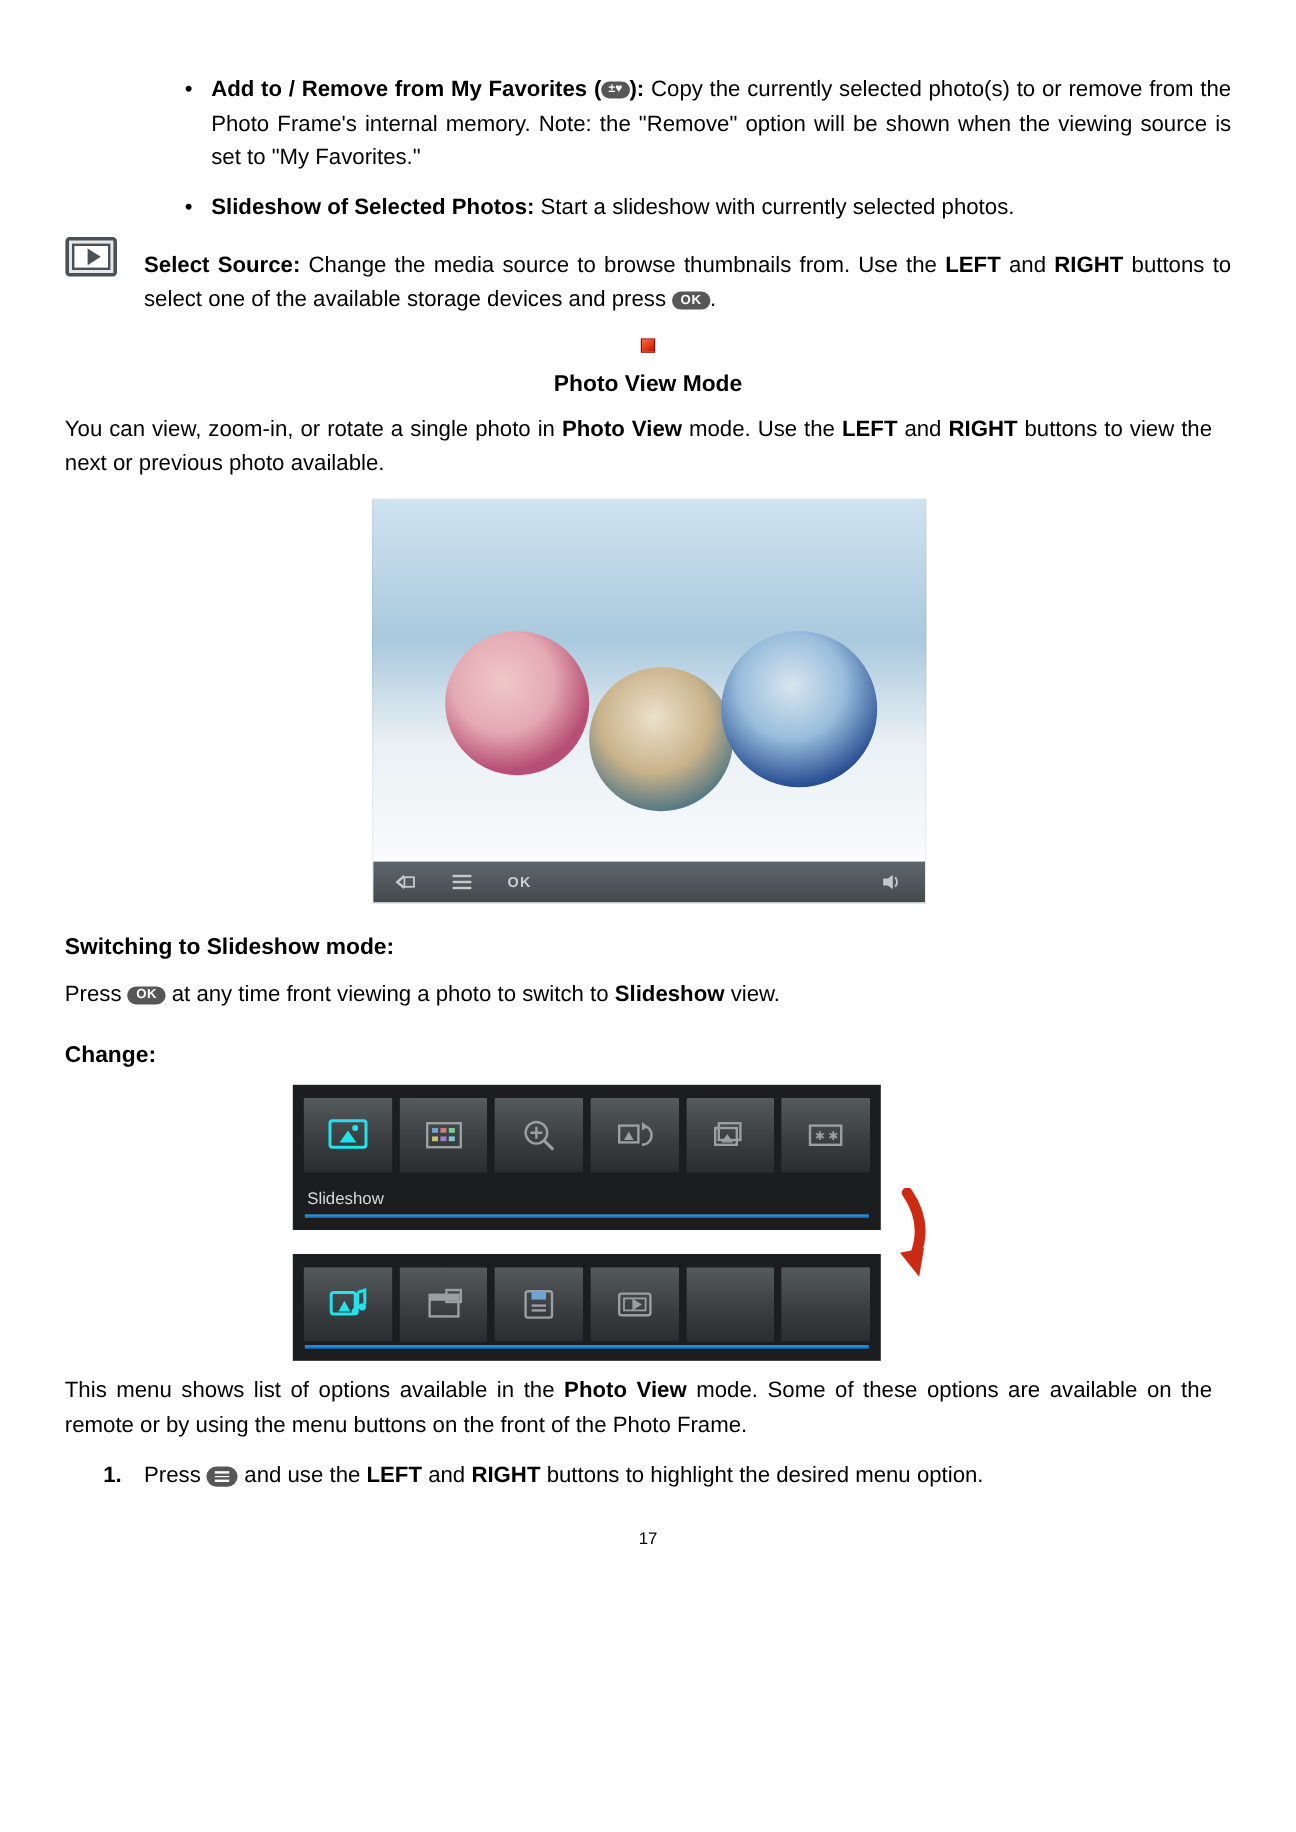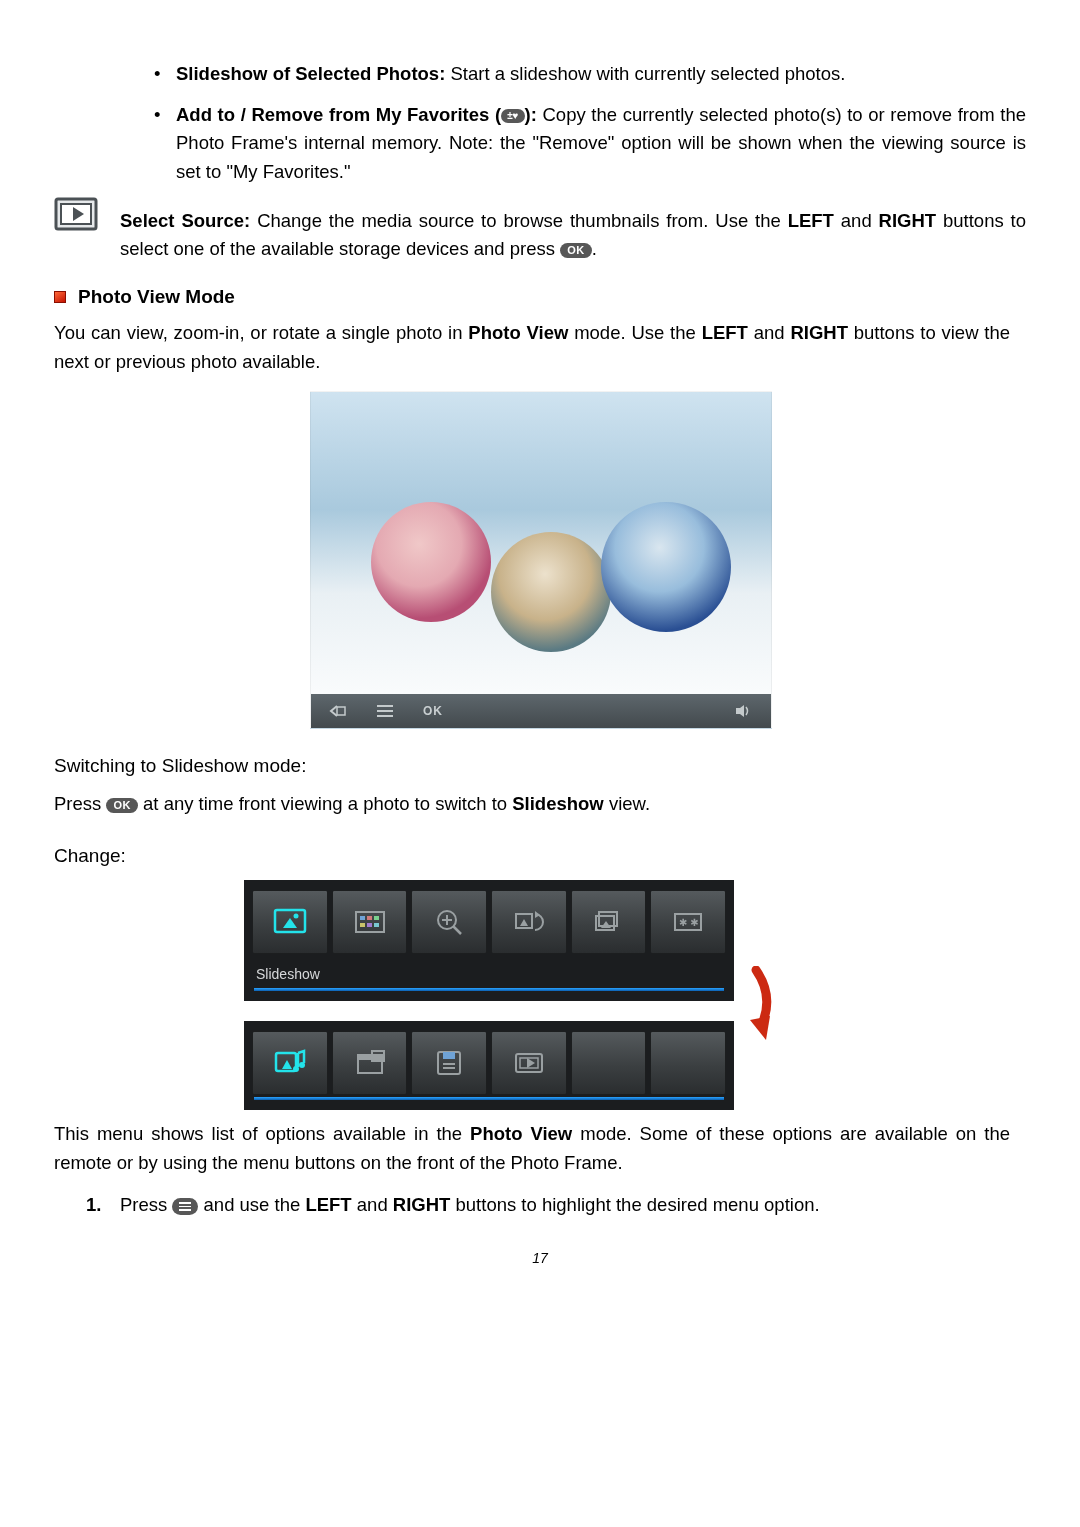--- a/index.html
+++ b/index.html
@@ -93,38 +93,39 @@
   }
   .source-text {
     flex: 1;
     text-align: justify;
   }
   .section-heading {
     display: flex;
     align-items: center;
     gap: 12px;
     margin: 18px 0 8px 0;
+    flex-direction: column;
   }
   .red-bullet {
     width: 10px;
     height: 10px;
     background: linear-gradient(145deg, #ff6a3a, #c41200);
     border: 1px solid #8a0e00;
     flex: 0 0 auto;
   }
   .section-heading .title {
     font-weight: bold;
     font-size: 19px;
   }
   .body-para {
     margin: 4px 16px 14px 0;
     text-align: justify;
   }
   .sub-heading {
-    font-weight: normal;
+    font-weight: bold;
     font-size: 19px;
     margin: 22px 0 10px 0;
   }
   .photo-figure {
     margin: 0 auto 10px auto;
     width: 460px;
   }
   .photo-box {
     width: 460px;
     height: 336px;
@@ -220,32 +221,31 @@
   .numbered-item .num {
     position: absolute;
     left: -10px;
     top: 0;
     font-weight: bold;
   }
   .page-num {
     text-align: center;
     font-size: 14px;
     margin-top: 28px;
-    font-style: italic;
   }
 </style>
 </head>
 <body>
 
 <div class="bullet-list">
   <div class="bullet-item">
+    <span class="bold">Add to / Remove from My Favorites (</span><span class="heart-pill">±♥</span><span class="bold">):</span><span> Copy the currently selected photo(s) to or remove from the Photo Frame's internal memory. Note: the "Remove" option will be shown when the viewing source is set to "My Favorites."</span>
+  </div>
+  <div class="bullet-item">
     <span class="bold">Slideshow of Selected Photos:</span><span> Start a slideshow with currently selected photos.</span>
-  </div>
-  <div class="bullet-item">
-    <span class="bold">Add to / Remove from My Favorites (</span><span class="heart-pill">±♥</span><span class="bold">):</span><span> Copy the currently selected photo(s) to or remove from the Photo Frame's internal memory. Note: the "Remove" option will be shown when the viewing source is set to "My Favorites."</span>
   </div>
 </div>
 
 <div class="source-row">
   <svg class="source-icon" viewBox="0 0 48 40">
     <rect x="2" y="6" width="40" height="30" rx="2" fill="#e6e9eb" stroke="#4b5155" stroke-width="3"></rect>
     <rect x="7" y="11" width="30" height="20" fill="#ffffff" stroke="#4b5155" stroke-width="2"></rect>
     <polygon points="30,21 19,14 19,28" fill="#4b5155"></polygon>
   </svg>
   <div class="source-text">

